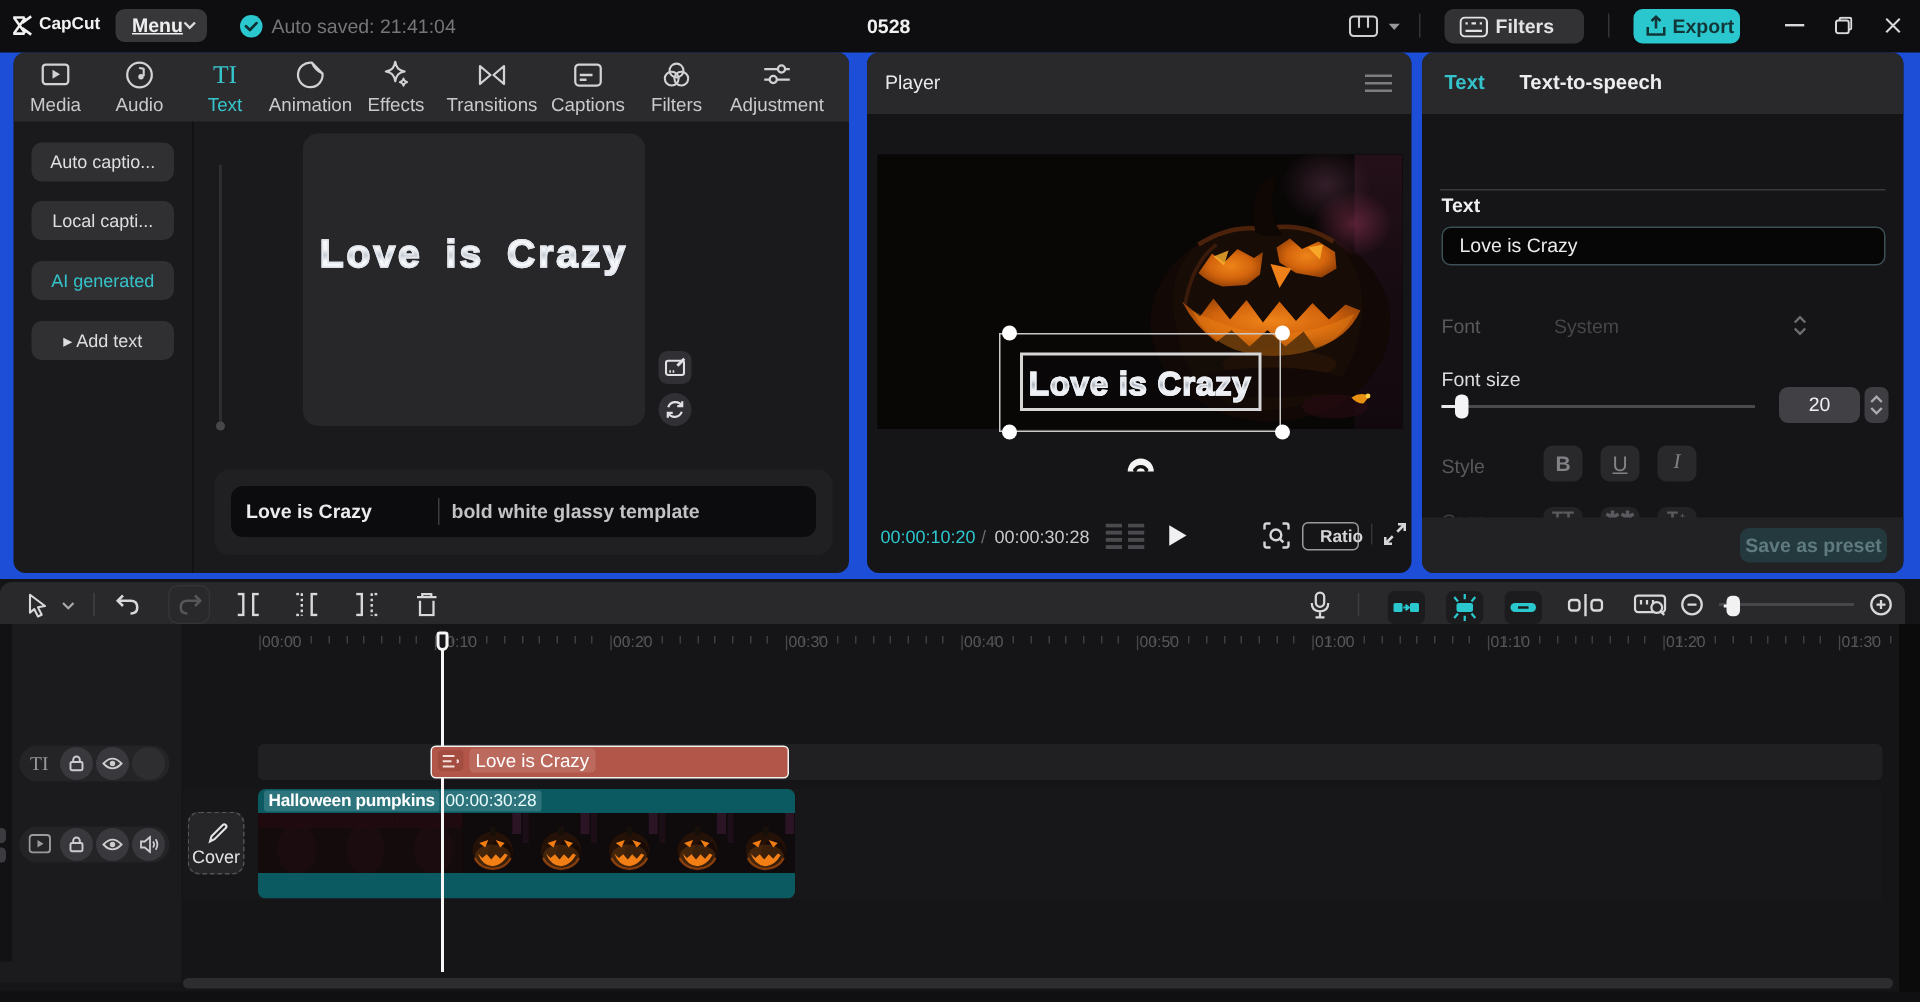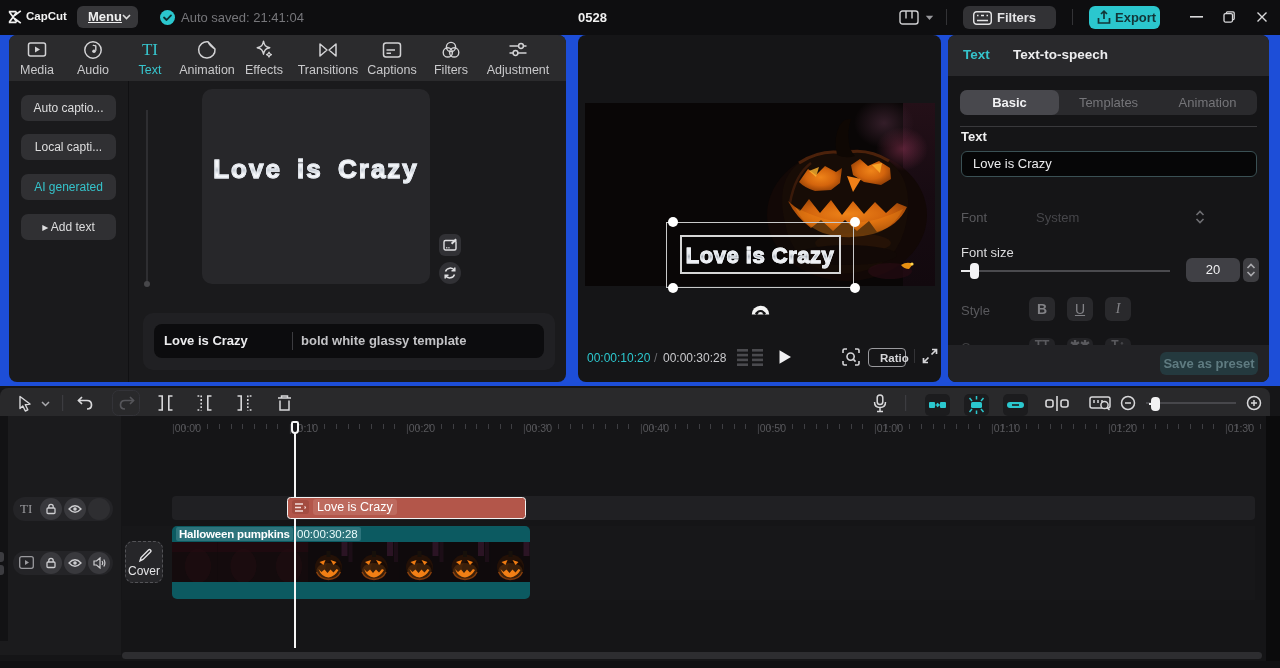--- a/index.html
+++ b/index.html
@@ -275,20 +275,26 @@
     <div id="tplouter">
         <div id="tplinner">
       <span class="t1">Love is Crazy</span>
           <span class="dv"></span>
           <span class="t2">bold white glassy template</span>
     </div>
       </div>
   </div>
 
   <div class="panel" id="playerpanel">
+    <div class="phead">
+        <span>Player</span>
+      <svg class="abs" style="left:332px; top:14px;" width="18" height="13" viewBox="0 0 18 13">
+        <path d="M0 1.5 H18 M0 6.5 H18 M0 11.5 H18" stroke="#7e7e82" stroke-width="1.7"></path>
+      </svg>
+    </div>
     <div id="video">
       <svg width="350" height="183" viewBox="0 0 350 183">
         <defs>
           <radialGradient id="pglow" cx="50%" cy="50%" r="50%">
             <stop offset="0%" stop-color="#a23a60" stop-opacity="0.6"></stop>
             <stop offset="100%" stop-color="#a23a60" stop-opacity="0"></stop>
           </radialGradient>
           <radialGradient id="pglow2" cx="50%" cy="50%" r="50%">
             <stop offset="0%" stop-color="#553044" stop-opacity="0.7"></stop>
             <stop offset="100%" stop-color="#553044" stop-opacity="0"></stop>
@@ -382,25 +388,20 @@
           </g>
       </svg>
     </div>
   </div>
 
   <div class="panel" id="rightpanel">
     <div class="phead">
         <span class="h1">Text</span>
         <span class="h2">Text-to-speech</span>
       </div>
-    <div id="seg">
-      <div class="on">Basic</div>
-      <div class="off" style="left:99px;">Templates</div>
-      <div class="off" style="left:198px;">Animation</div>
-    </div>
     <div id="rsep"></div>
     <div id="lbltext">Text</div>
     <div id="txtinput">Love is Crazy</div>
     <div id="lblfont">Font</div>
     <div id="fontval">System</div>
     <svg class="abs" style="left:246px; top:174px;" width="12" height="16" viewBox="0 0 12 16">
       <path d="M2.5 6 L6 2.5 L9.5 6 M2.5 10 L6 13.5 L9.5 10" stroke="#6e6e72" stroke-width="1.6" fill="none"></path>
     </svg>
     <div id="lblsize">Font size</div>
     <div id="slider"></div>

